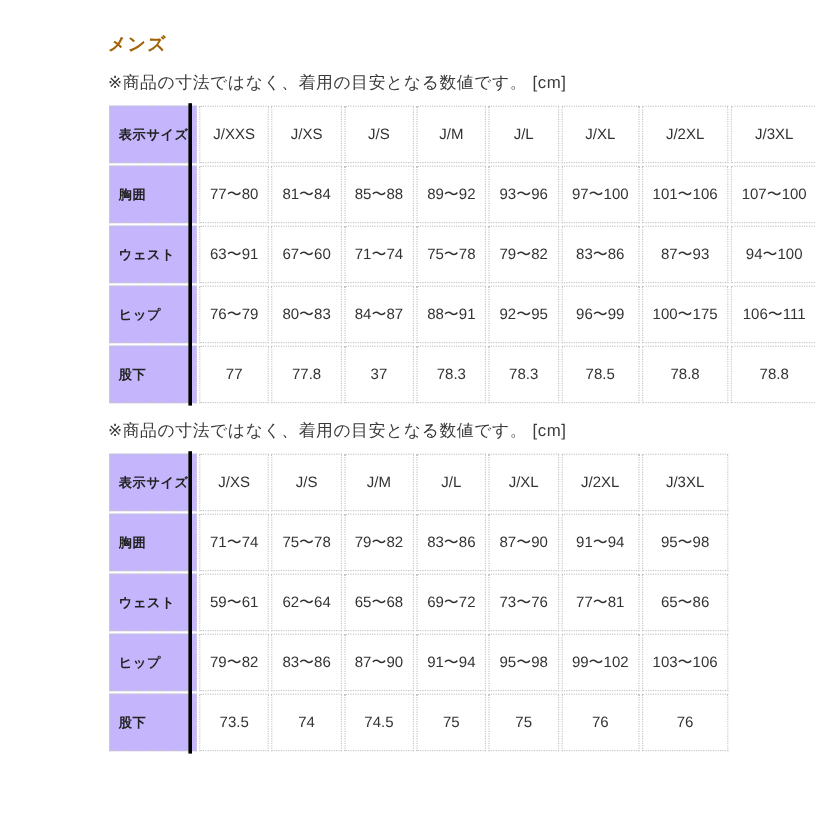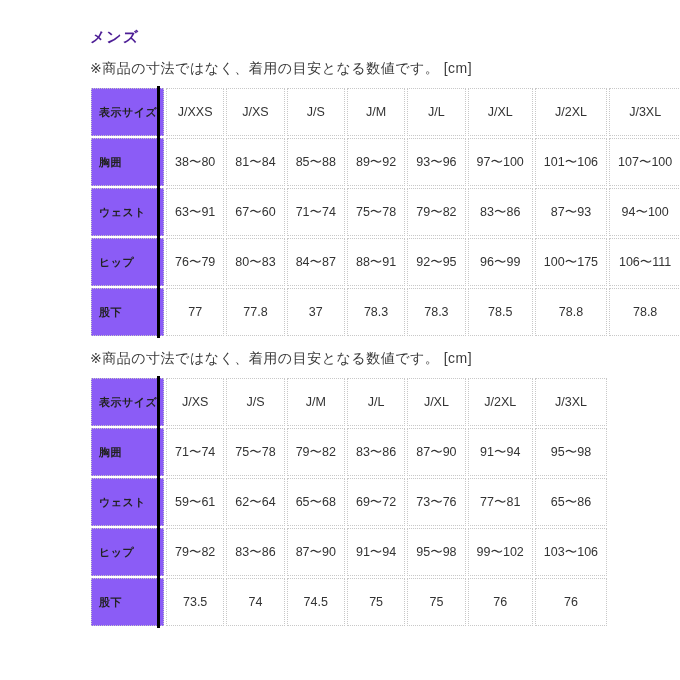--- a/index.html
+++ b/index.html
@@ -16,21 +16,21 @@
   }
   .page {
     padding: 28px 0 0 89px;
   }
   .size-section + .size-section {
     margin-top: 12px;
   }
   .section-title {
     font-size: 15px;
     font-weight: bold;
-    color: #4c1d95;
+    color: #a16207;
     letter-spacing: 1px;
     margin: 0 0 13px 1px;
   }
   .note {
     font-size: 14px;
     color: #3a3a3a;
     letter-spacing: 0.5px;
     margin: 0 0 8px 1px;
   }
   .table-wrap {
@@ -42,21 +42,21 @@
     table-layout: auto;
   }
   table.size-table th,
   table.size-table td {
     border: 1px dotted #c8c8c8;
     height: 46px;
     vertical-align: middle;
     white-space: nowrap;
   }
   .label-cell {
-    background: #8b5cf6;
+    background: #c4b5fd;
     width: 60px;
     min-width: 60px;
     font-size: 11px;
     font-weight: bold;
     color: #222;
     text-align: left;
     padding: 0 4px 0 7px;
     letter-spacing: 0.5px;
   }
   .data-cell {
@@ -95,21 +95,21 @@
               <th class="data-cell">J/M</th>
               <th class="data-cell">J/L</th>
               <th class="data-cell">J/XL</th>
               <th class="data-cell">J/2XL</th>
               <th class="data-cell">J/3XL</th>
             </tr>
           </thead>
           <tbody>
             <tr>
               <td class="label-cell">胸囲</td>
-              <td class="data-cell">38〜80</td>
+              <td class="data-cell">77〜80</td>
               <td class="data-cell">81〜84</td>
               <td class="data-cell">85〜88</td>
               <td class="data-cell">89〜92</td>
               <td class="data-cell">93〜96</td>
               <td class="data-cell">97〜100</td>
               <td class="data-cell">101〜106</td>
               <td class="data-cell">107〜100</td>
             </tr>
             <tr>
               <td class="label-cell">ウェスト</td>

